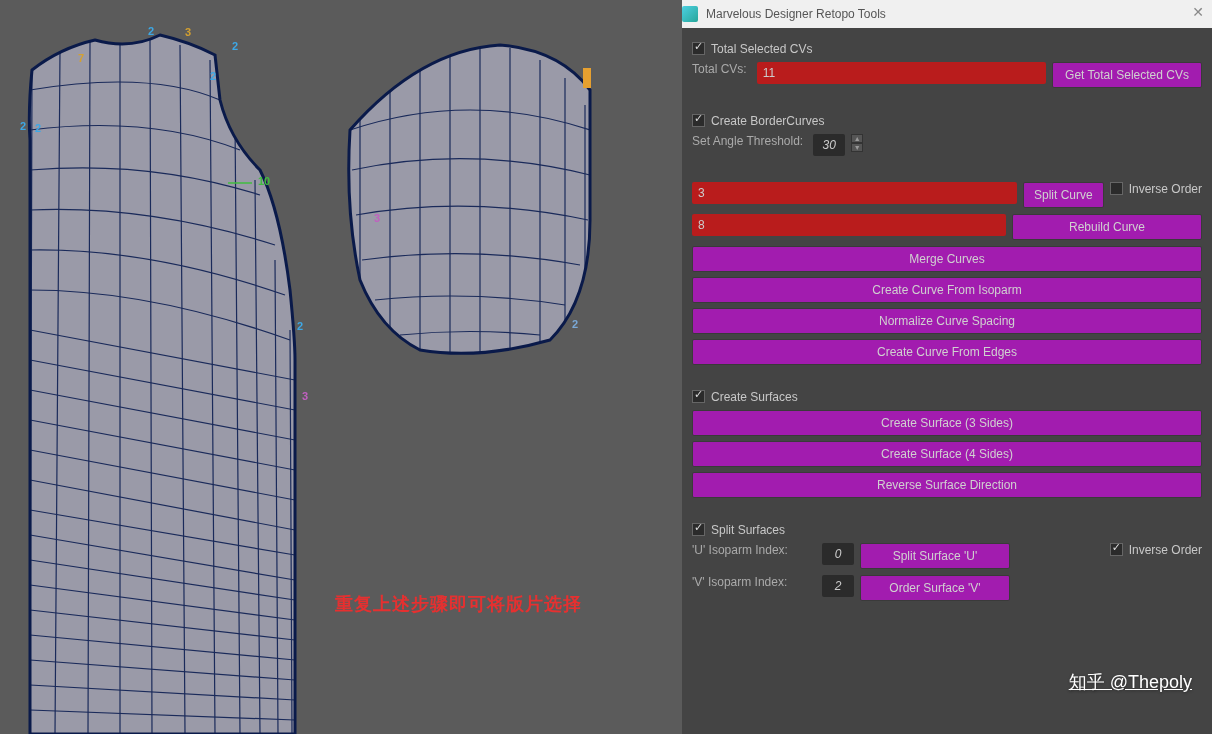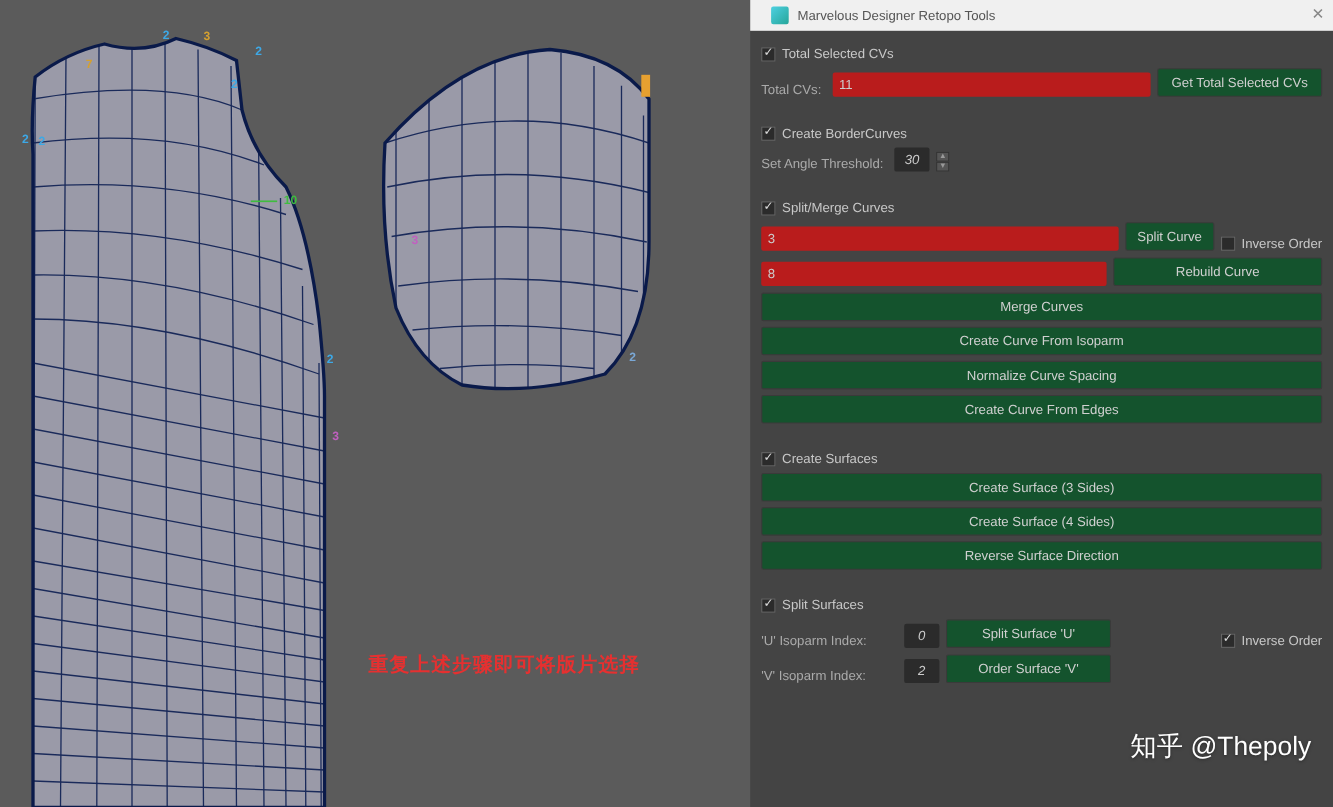--- a/index.html
+++ b/index.html
@@ -7,63 +7,63 @@
 
 .viewport { position: absolute; left: 0; top: 0; width: 680px; height: 734px; background: #5b5b5b; }
 .viewport svg { width: 100%; height: 100%; }
 
 .panel {
   position: absolute; right: 0; top: 0; width: 530px; height: 734px;
   background: #444444; color: #b8b8b8; font-size: 12px;
 }
 .titlebar {
   height: 28px; background: #f0f0f0; color: #555; display: flex; align-items: center;
-  padding: 0 19px; font-size: 12px; position: relative;
+  padding: 0 0; font-size: 12px; position: relative;
 }
 .titlebar .logo {
   width: 16px; height: 16px; background: linear-gradient(135deg,#4dd0e1,#26a69a);
   margin-right: 8px; border-radius: 2px;
 }
 .titlebar .close { position: absolute; right: 8px; top: 4px; color: #888; font-size: 14px; cursor: pointer; }
 
 .content { padding: 8px 10px; }
-.row { display: flex; align-items: flex-end; margin: 6px 0; gap: 6px; }
+.row { display: flex; align-items: flex-start; margin: 6px 0; gap: 6px; }
 .check { width: 13px; height: 13px; appearance: none; background: #2b2b2b; border: 1px solid #666; position: relative; cursor: pointer; }
 .check:checked::after { content: "✓"; position: absolute; left: 1px; top: -3px; color: #ddd; font-size: 11px; }
 .label { color: #c8c8c8; }
 .field-label { color: #aaa; margin-right: 4px; }
 
 .text-input {
   background: #b91c1c; border: none; color: #ccc; height: 22px; padding: 0 6px;
   border-radius: 2px; flex: 1; font-size: 12px;
 }
 .num-input {
   background: #2b2b2b; border: none; color: #ccc; height: 22px; width: 32px;
   text-align: center; border-radius: 2px; font-size: 12px; font-style: italic;
 }
 .spinner { display: flex; flex-direction: column; width: 12px; }
 .spinner span { height: 9px; background: #555; border: 1px solid #333; font-size: 7px; line-height: 7px; text-align: center; color: #999; cursor: pointer; }
 
 .btn {
-  background: #14532d; border: 1px solid #3a3a3a; color: #d0d0d0; height: 26px;
+  background: #a21caf; border: 1px solid #3a3a3a; color: #d0d0d0; height: 26px;
   border-radius: 2px; cursor: pointer; font-size: 12px; display: flex;
   align-items: center; justify-content: center;
 }
 .btn.full { width: 100%; margin: 5px 0; }
 .btn.small { padding: 0 10px; }
 
 .spacer { height: 14px; }
 
 .red-text {
   position: absolute; left: 335px; top: 592px; color: #e63030;
   font-size: 18px; font-weight: bold; letter-spacing: 1px;
 }
 .watermark {
-  position: absolute; right: 20px; bottom: 40px; color: #fff; font-size: 24px;
-  font-weight: 500; text-shadow: 0 1px 3px rgba(0,0,0,0.4);
+  position: absolute; right: 20px; bottom: 40px; color: #fff; font-size: 18px;
+  font-weight: 500; text-shadow: 0 1px 3px rgba(0,0,0,0.4); text-decoration: underline;
 }
 .vp-label { font-size: 11px; font-weight: bold; }
 </style>
 </head>
 <body>
 
 <div class="viewport">
 <svg viewBox="0 0 680 734">
   <defs>
     <clipPath id="bodice">
@@ -142,24 +142,20 @@
       <input class="num-input" value="30" style="">
       <div class="spinner">
           <span>▲</span>
           <span>▼</span>
         </div>
     </div>
 
     <div class="spacer"></div>
 
     <div class="row">
-      <input type="checkbox" class="check" checked="" style="">
-      <span class="label">Split/Merge Curves</span>
-    </div>
-    <div class="row">
       <input class="text-input" style="flex: 1 1 0%;" value="3">
       <button class="btn small">Split Curve</button>
       <input type="checkbox" class="check" style="">
       <span class="label">Inverse Order</span>
     </div>
     <div class="row">
       <input class="text-input" style="flex: 1 1 0%;" value="8">
       <button class="btn small" style="width:190px">Rebuild Curve</button>
     </div>
     <button class="btn full">Merge Curves</button>

